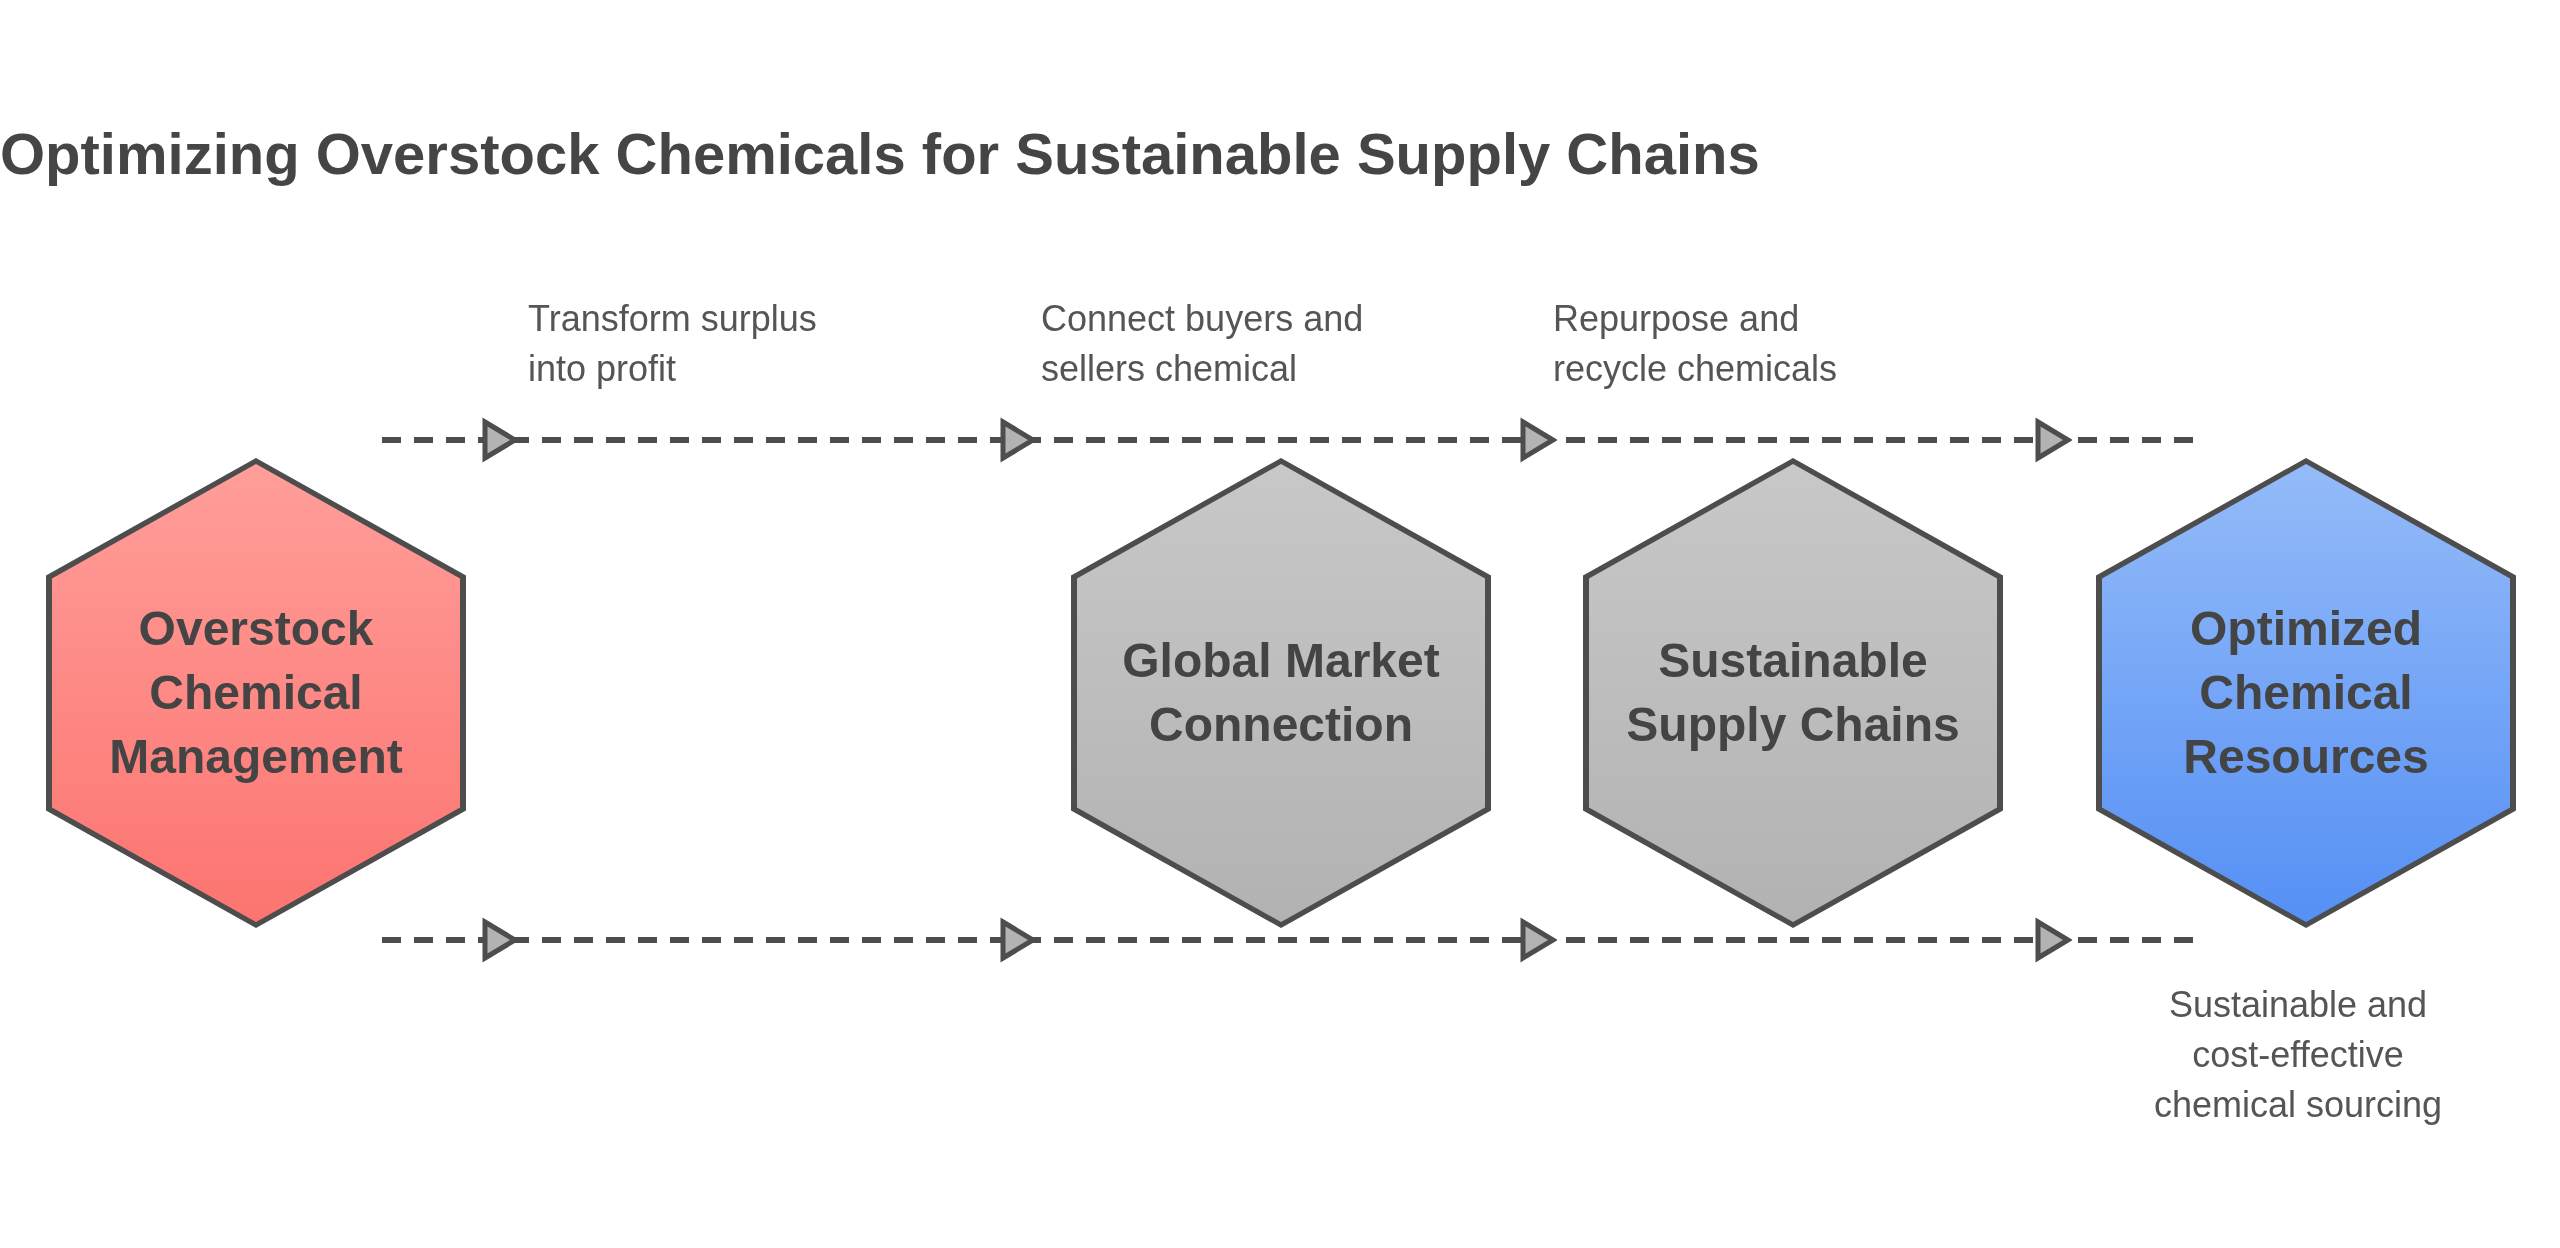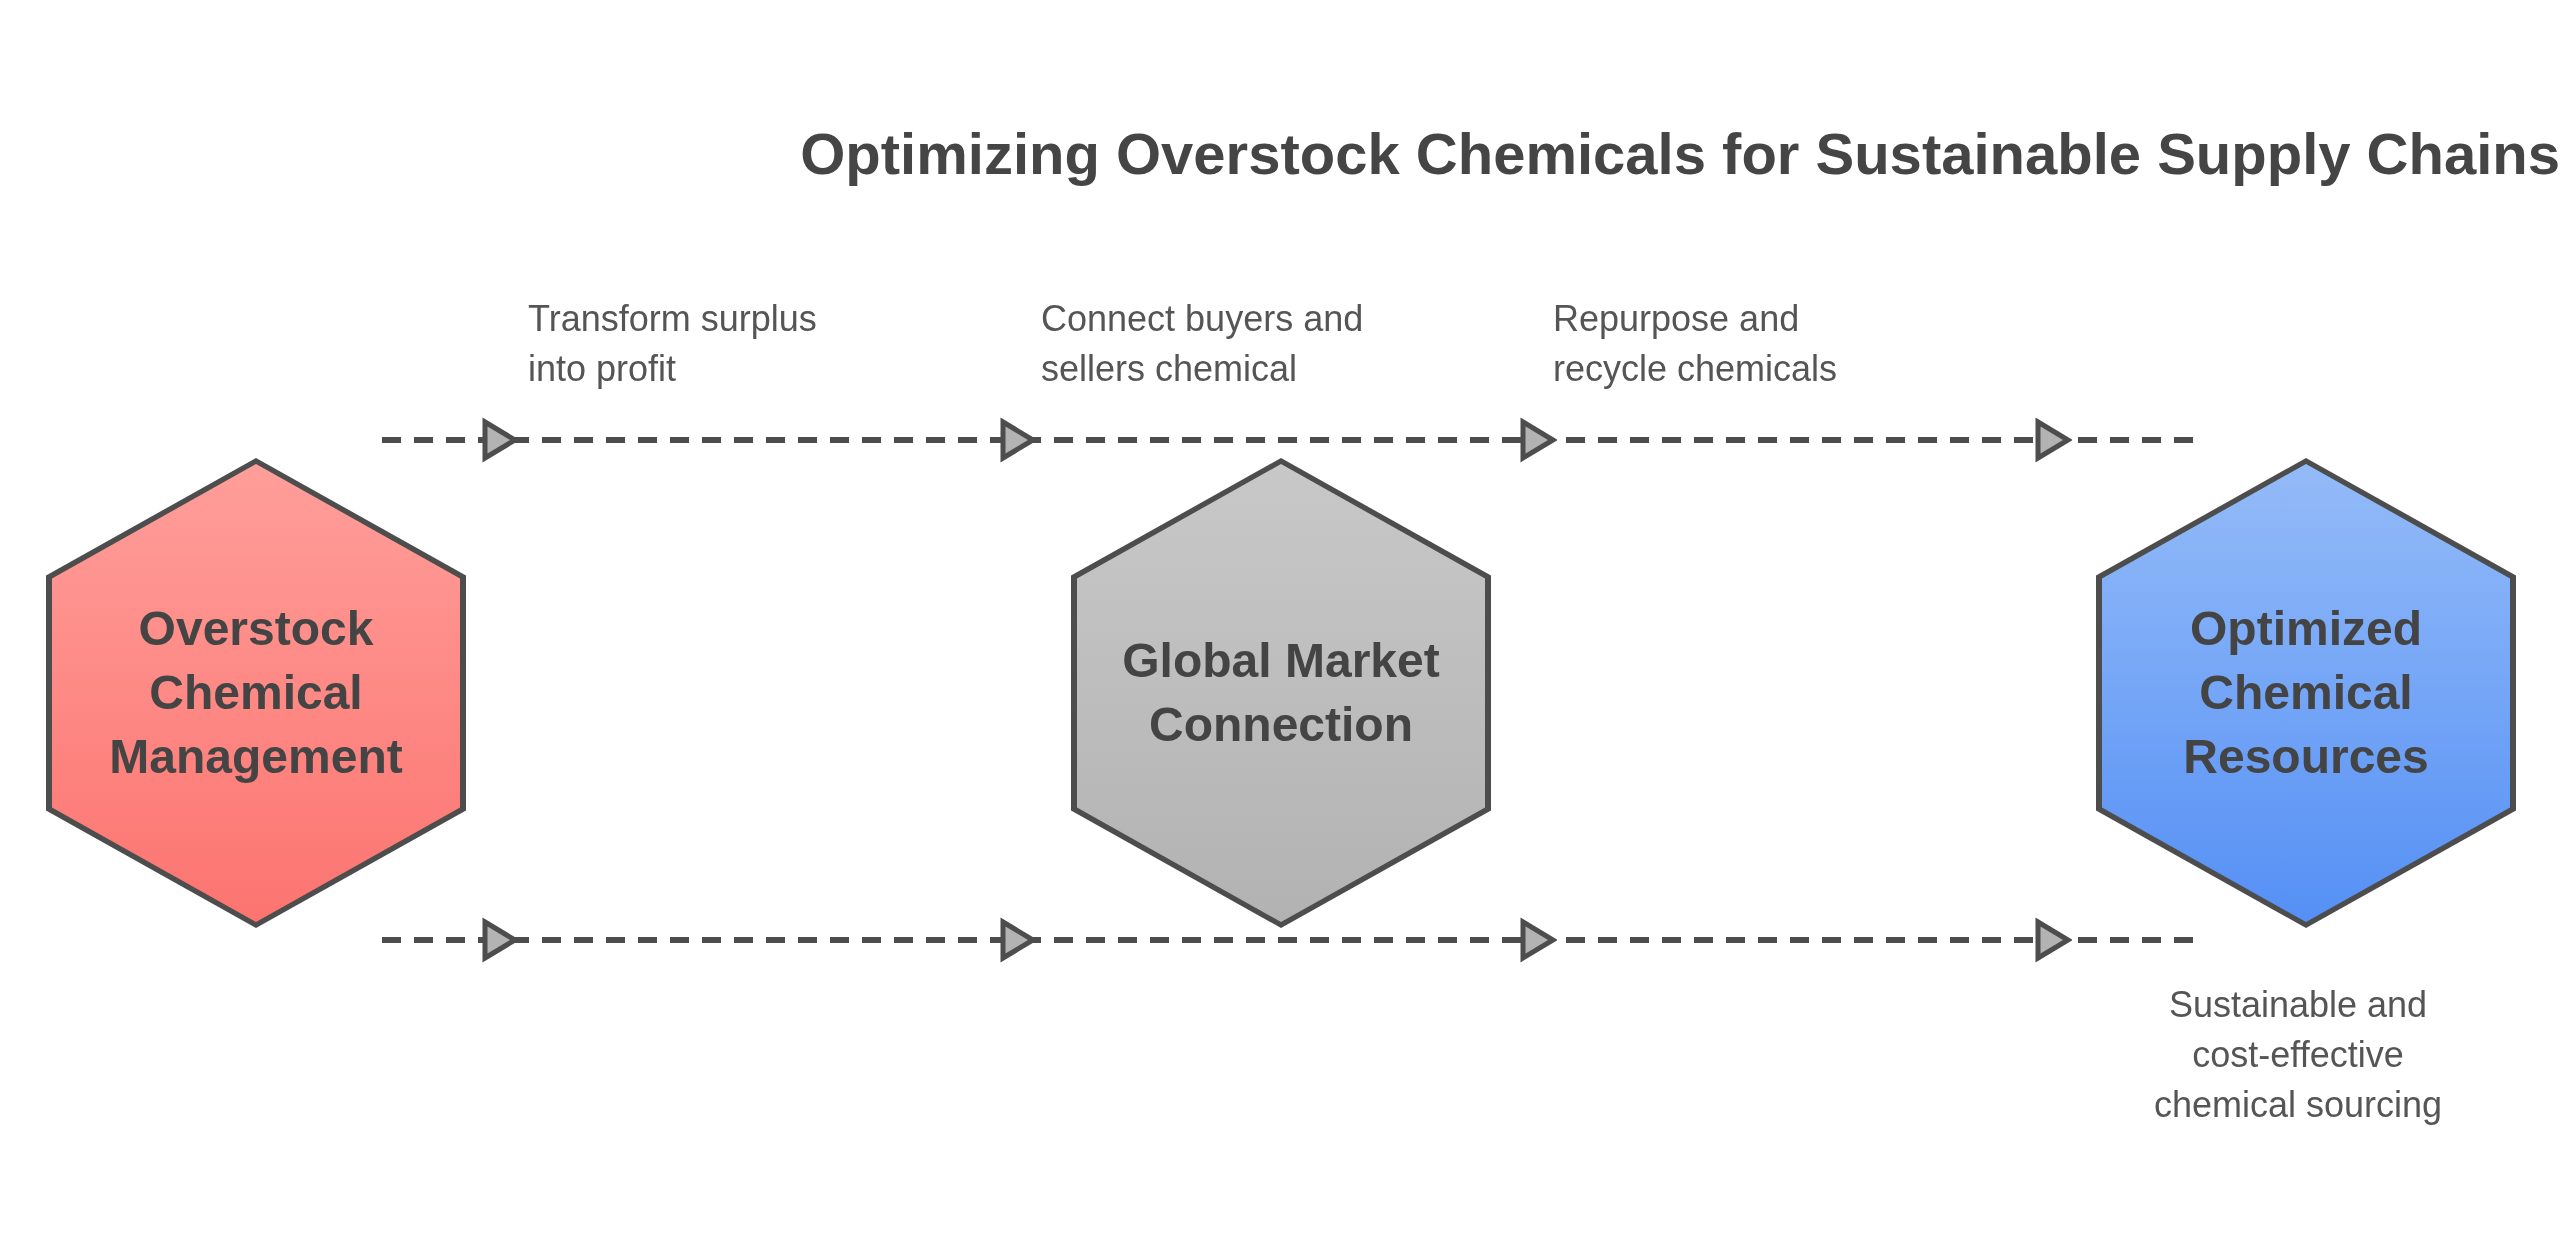--- a/index.html
+++ b/index.html
@@ -6,21 +6,21 @@
   #canvas{
     position:relative;
     width:2560px;height:1248px;
     background:#ffffff;
     font-family:"Liberation Sans", sans-serif;
     overflow:hidden;
   }
   .title{
     position:absolute;
     top:118px;left:0;width:2560px;
-    text-align:right;
+    text-align:left;
     font-size:58px;line-height:72px;
     font-weight:bold;
     color:var(--title-text);
     white-space:pre-line;
   }
   .flow-label{
     position:absolute;
     top:294px;width:480px;
     text-align:left;
     font-size:36px;line-height:50px;
@@ -129,20 +129,27 @@
 
 
   <div class="hex hex-gray" style="left:1071px">
     <div class="hex-border">
         <div class="hex-fill"></div>
       </div>
     <div class="hex-label">Global Market
 Connection</div>
   </div>
 
+  <div class="hex hex-gray" style="left:1583px">
+    <div class="hex-border">
+        <div class="hex-fill"></div>
+      </div>
+    <div class="hex-label">Sustainable
+Supply Chains</div>
+  </div>
 
   <div class="hex hex-blue" style="left:2096px">
     <div class="hex-border">
         <div class="hex-fill"></div>
       </div>
     <div class="hex-label">Optimized
 Chemical
 Resources</div>
   </div>
 

